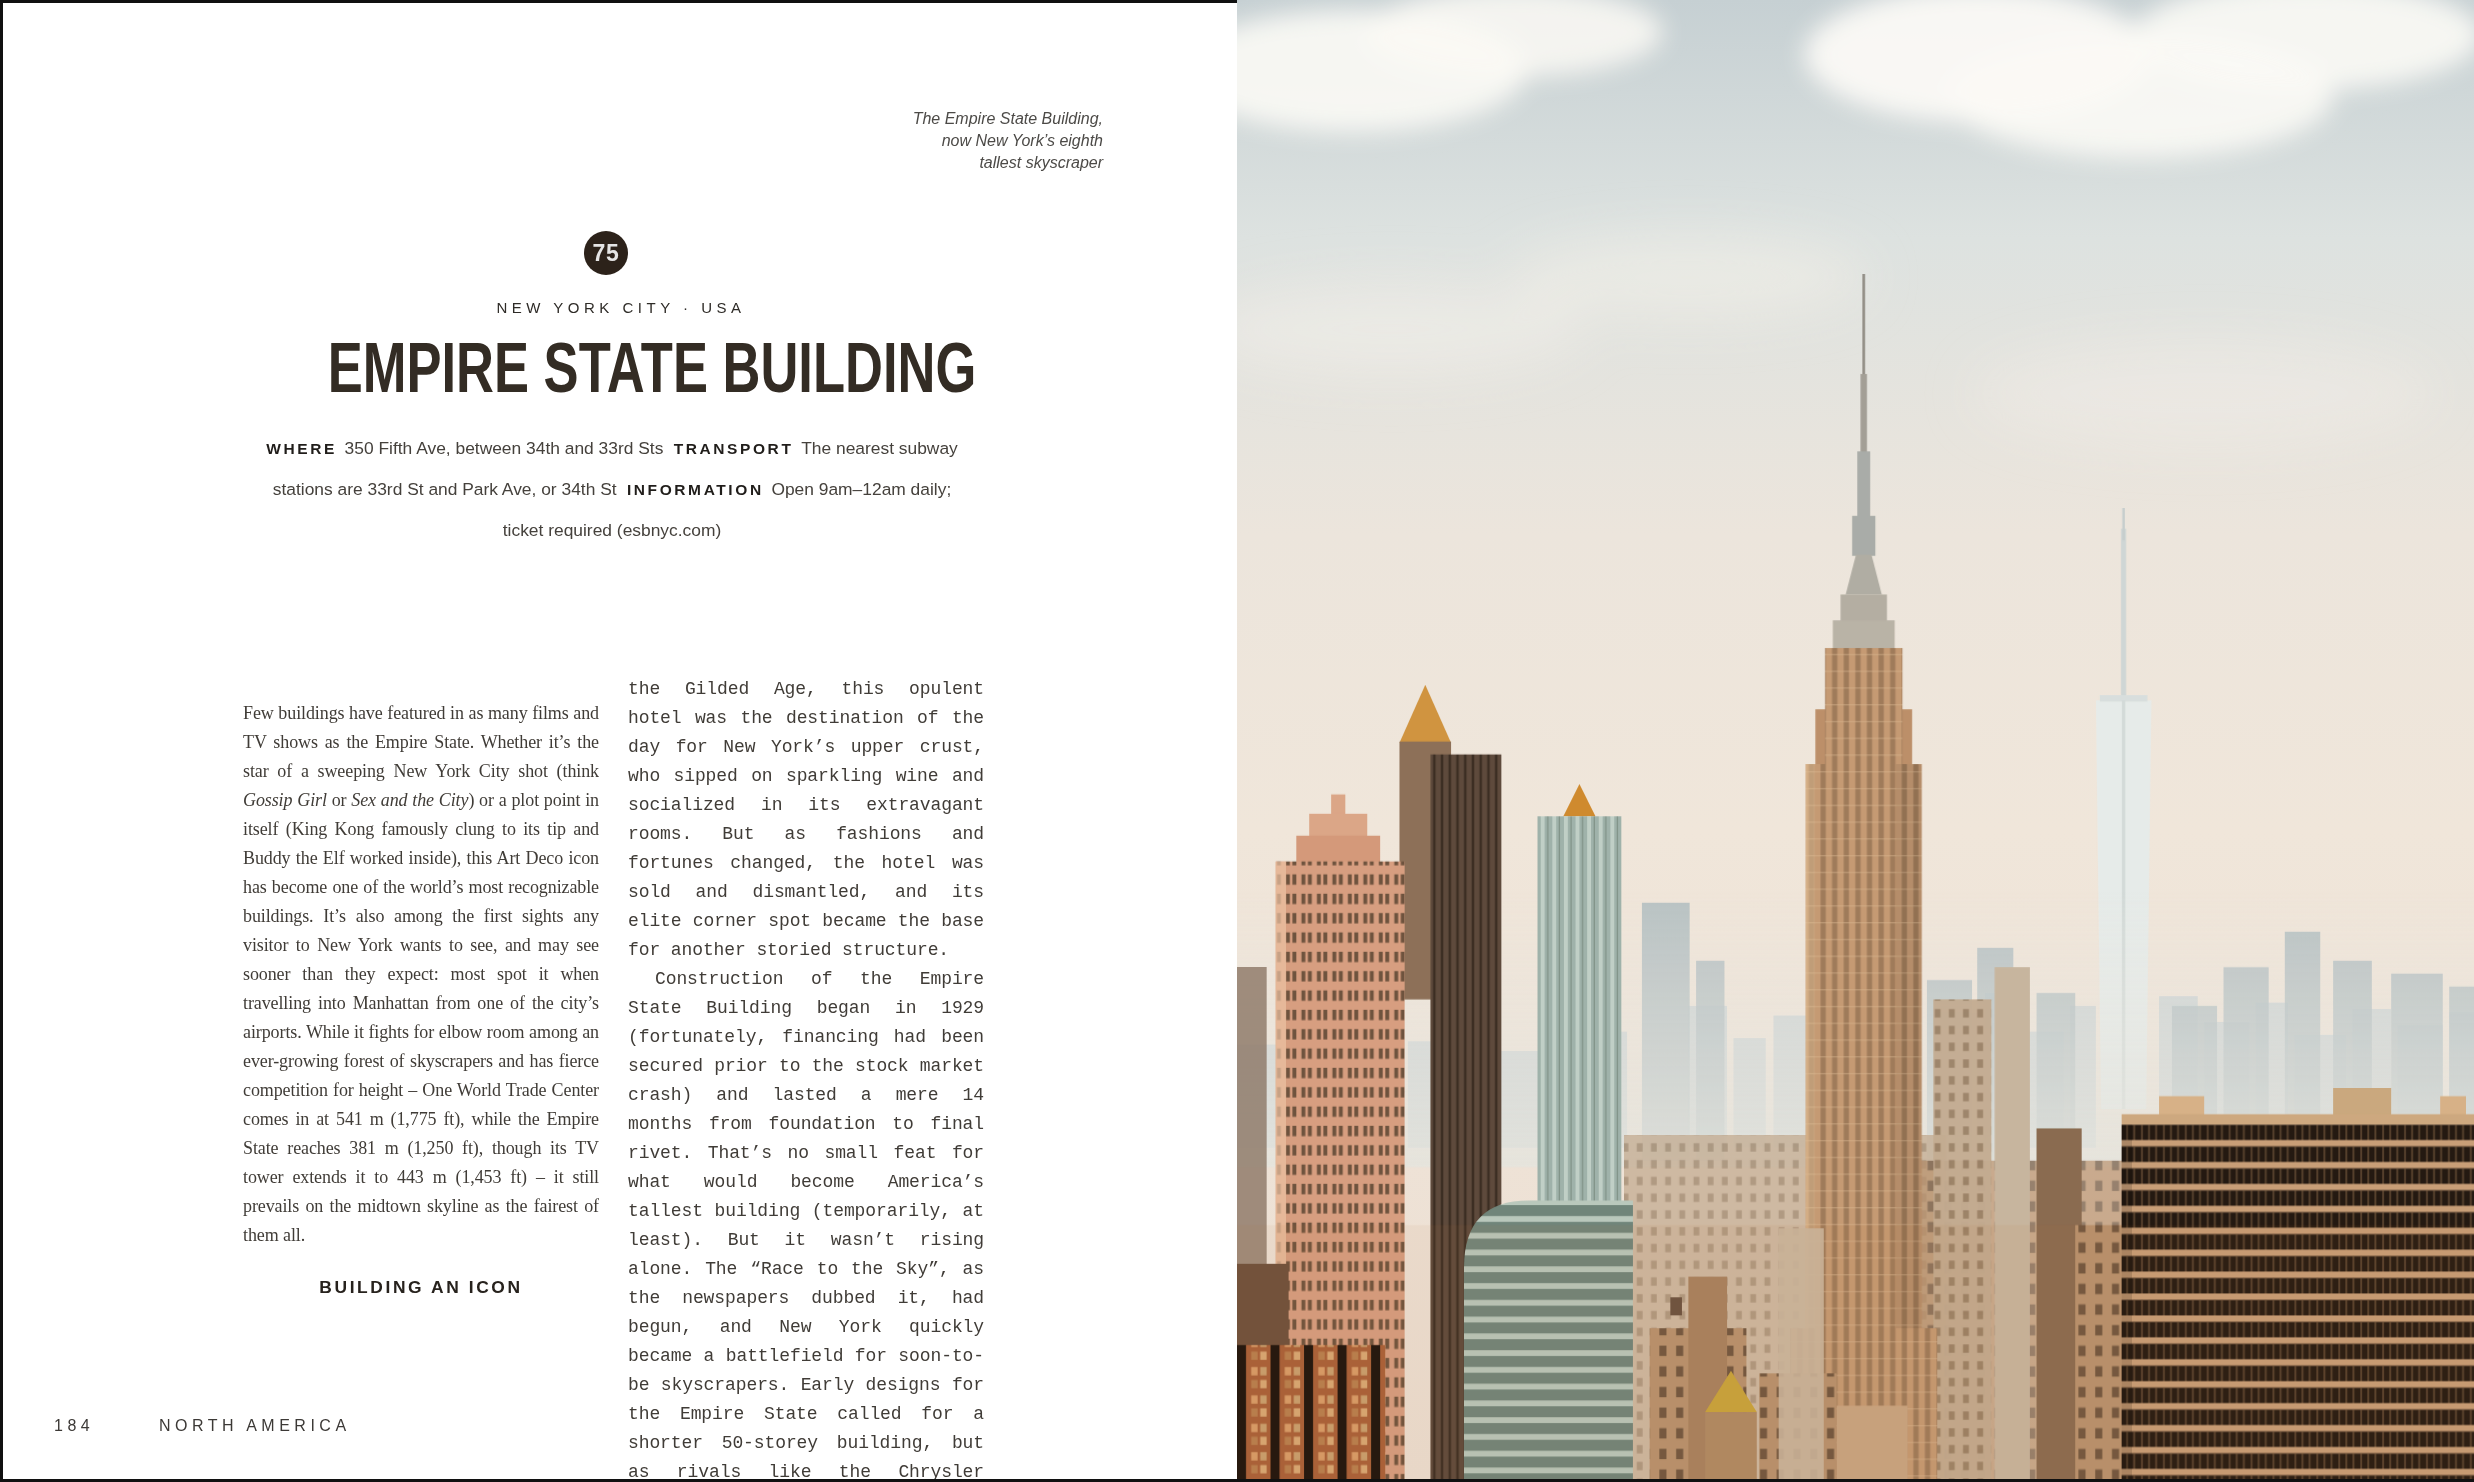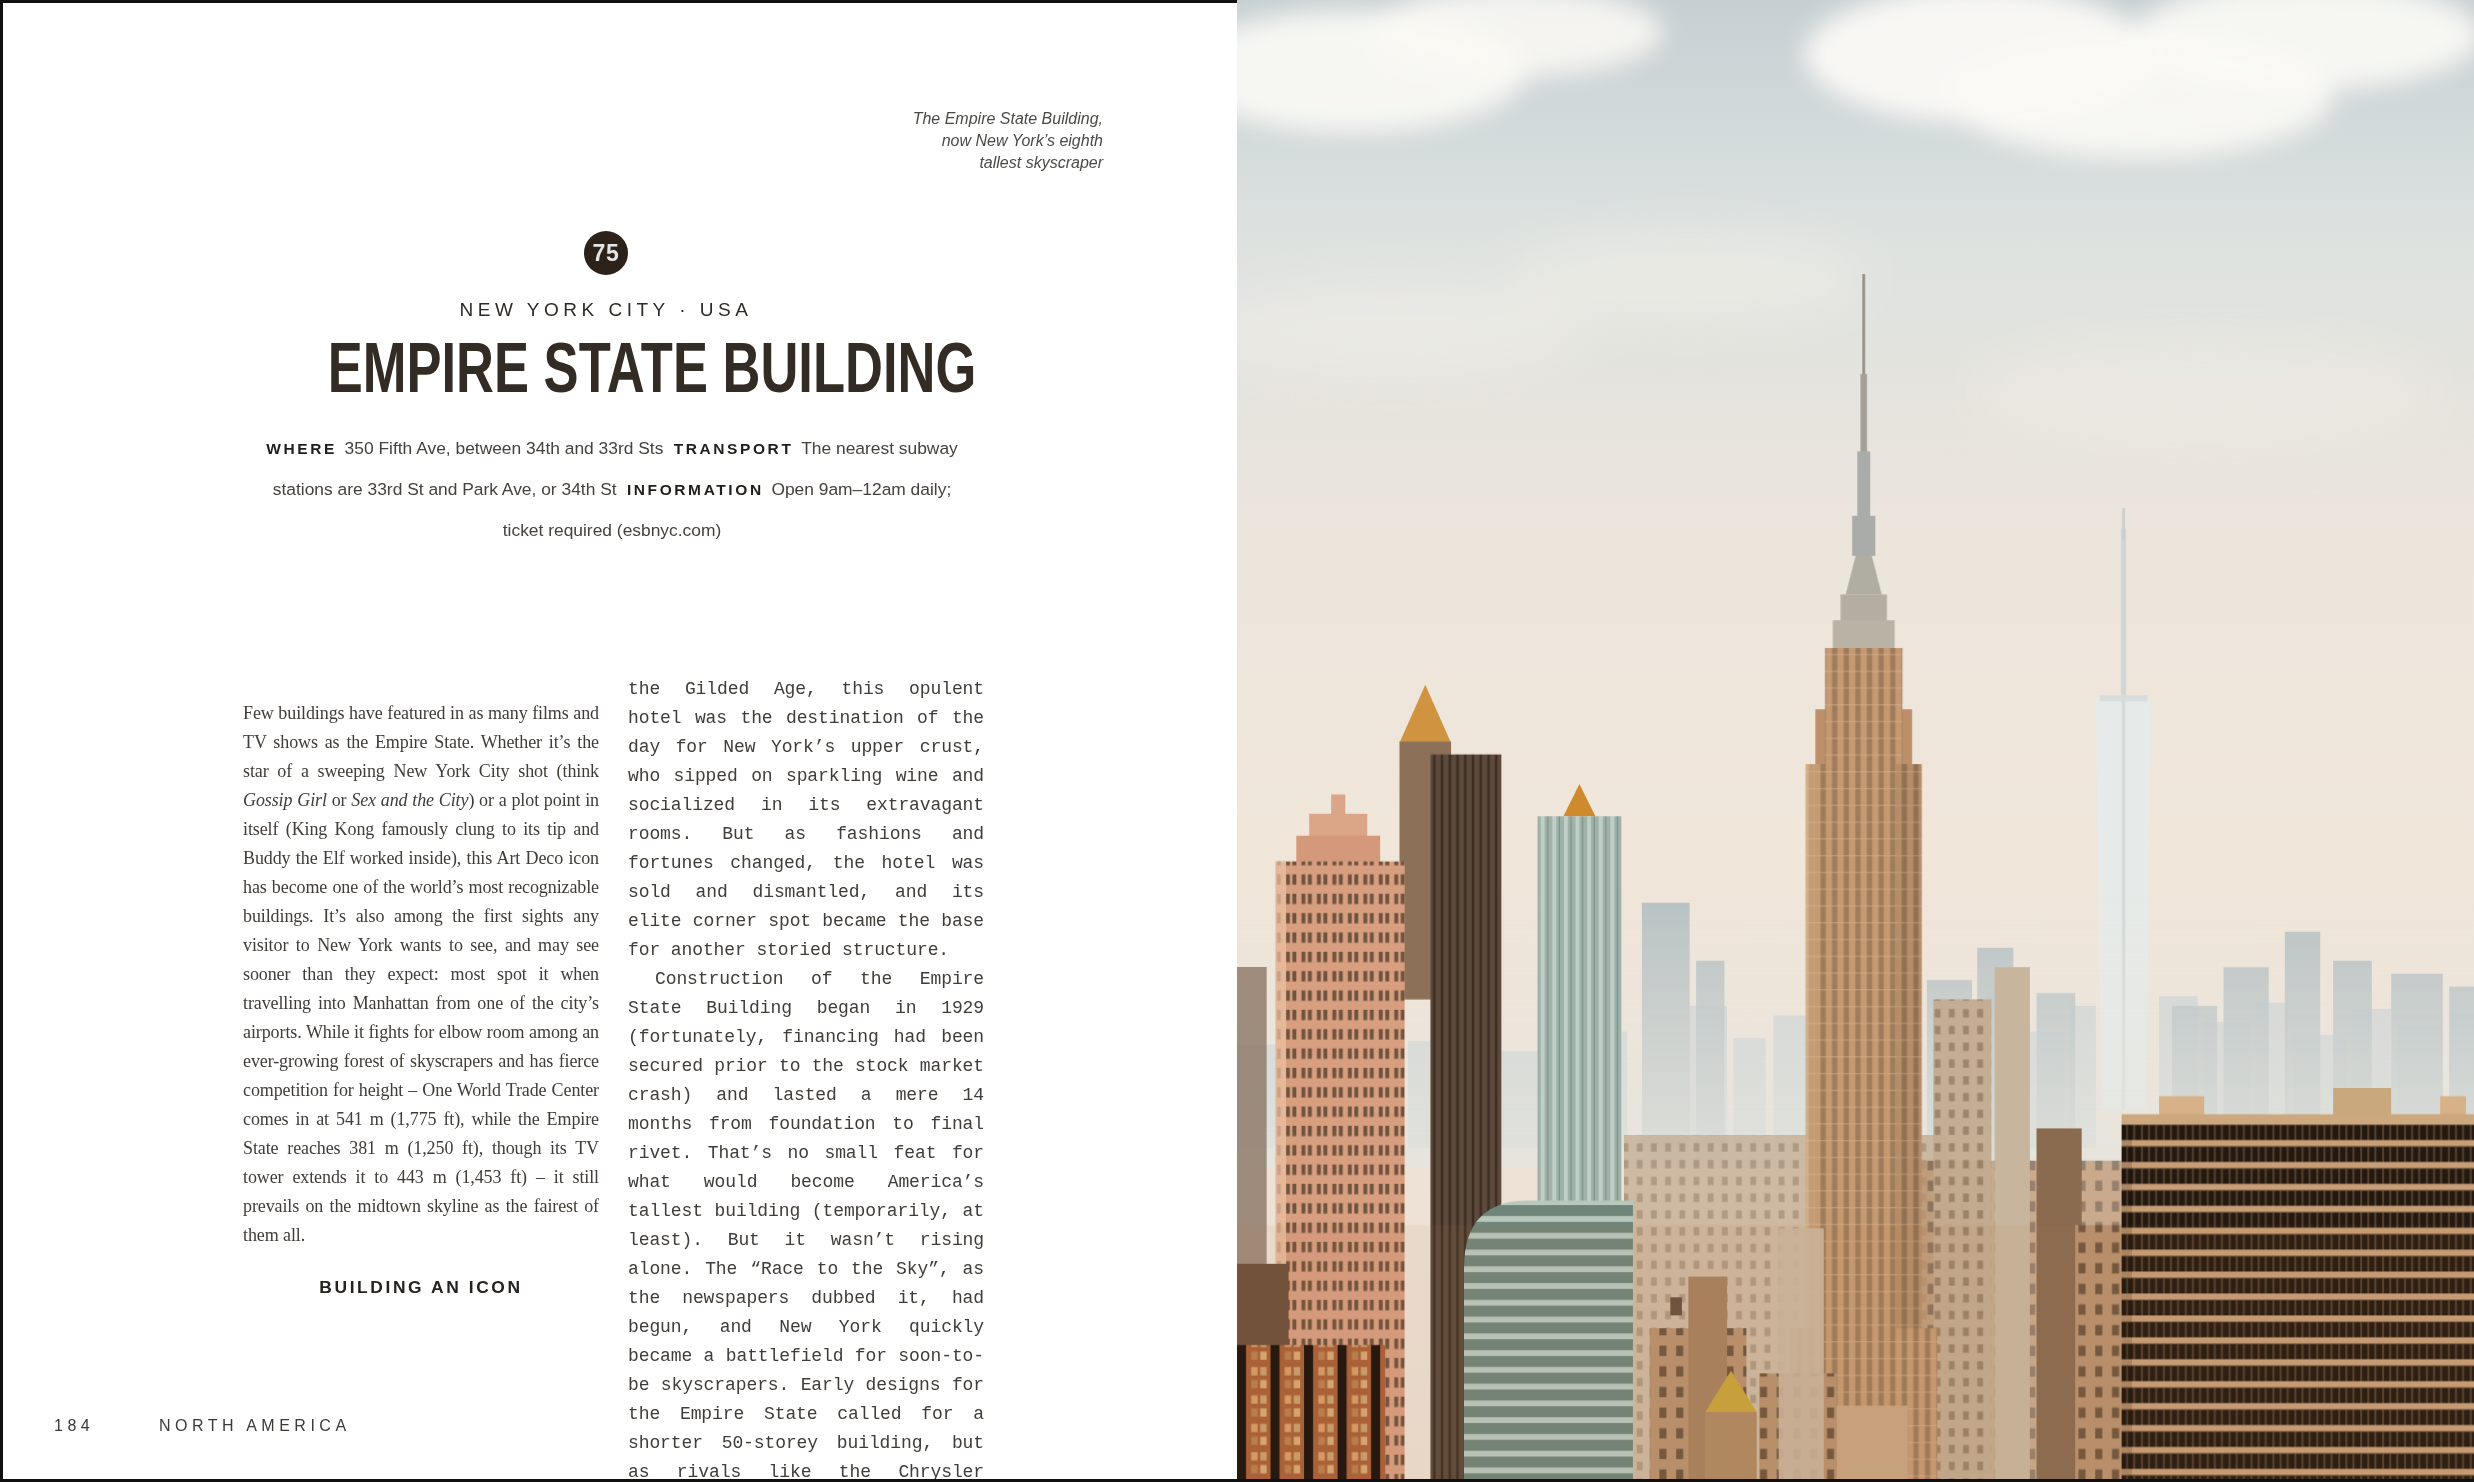--- a/index.html
+++ b/index.html
@@ -9,22 +9,22 @@
   .edge-top{left:0;top:0;width:1237px;height:2.6px;}
   .edge-bottom{left:0;bottom:0;width:100%;height:4.5px;}
 
   .caption{position:absolute;left:910px;top:108px;width:193px;text-align:right;
     font-family:"Liberation Sans",sans-serif;font-style:italic;font-size:16px;line-height:22px;color:#4c4a47;}
 
   .badge{position:absolute;left:584px;top:231px;width:44px;height:44px;border-radius:50%;
     background:#2c221a;color:#e5e5e5;font-family:"Liberation Sans",sans-serif;font-weight:bold;
     font-size:23px;line-height:44px;text-align:center;letter-spacing:0.6px;}
 
-  .location{position:absolute;left:271px;top:299px;width:670px;text-align:center;
-    font-family:"Liberation Sans",sans-serif;font-size:19px;letter-spacing:4.5px;color:#2e2b27;}
+  .location{position:absolute;left:286px;top:299px;width:670px;text-align:center;
+    font-family:"Liberation Sans",sans-serif;font-size:15px;letter-spacing:4.5px;color:#2e2b27;}
 
   .title{position:absolute;left:235px;top:330px;width:742px;margin:0;text-align:center;
     font-family:"Liberation Sans",sans-serif;font-weight:bold;font-size:70px;line-height:77px;
     color:#332c24;letter-spacing:0px;transform:scaleX(0.75);transform-origin:50% 50%;white-space:nowrap;}
 
   .info{position:absolute;left:251px;top:428px;width:722px;margin:0;text-align:center;
     font-family:"Liberation Sans",sans-serif;font-size:17.4px;line-height:40px;color:#45413c;}
   .info .lbl{font-weight:bold;font-size:15.5px;letter-spacing:2.6px;color:#201d1a;margin-right:7.7px;margin-top:16px;}
   .info .val{margin-right:10.3px;}
   .info .val:last-child{margin-right:0;}

